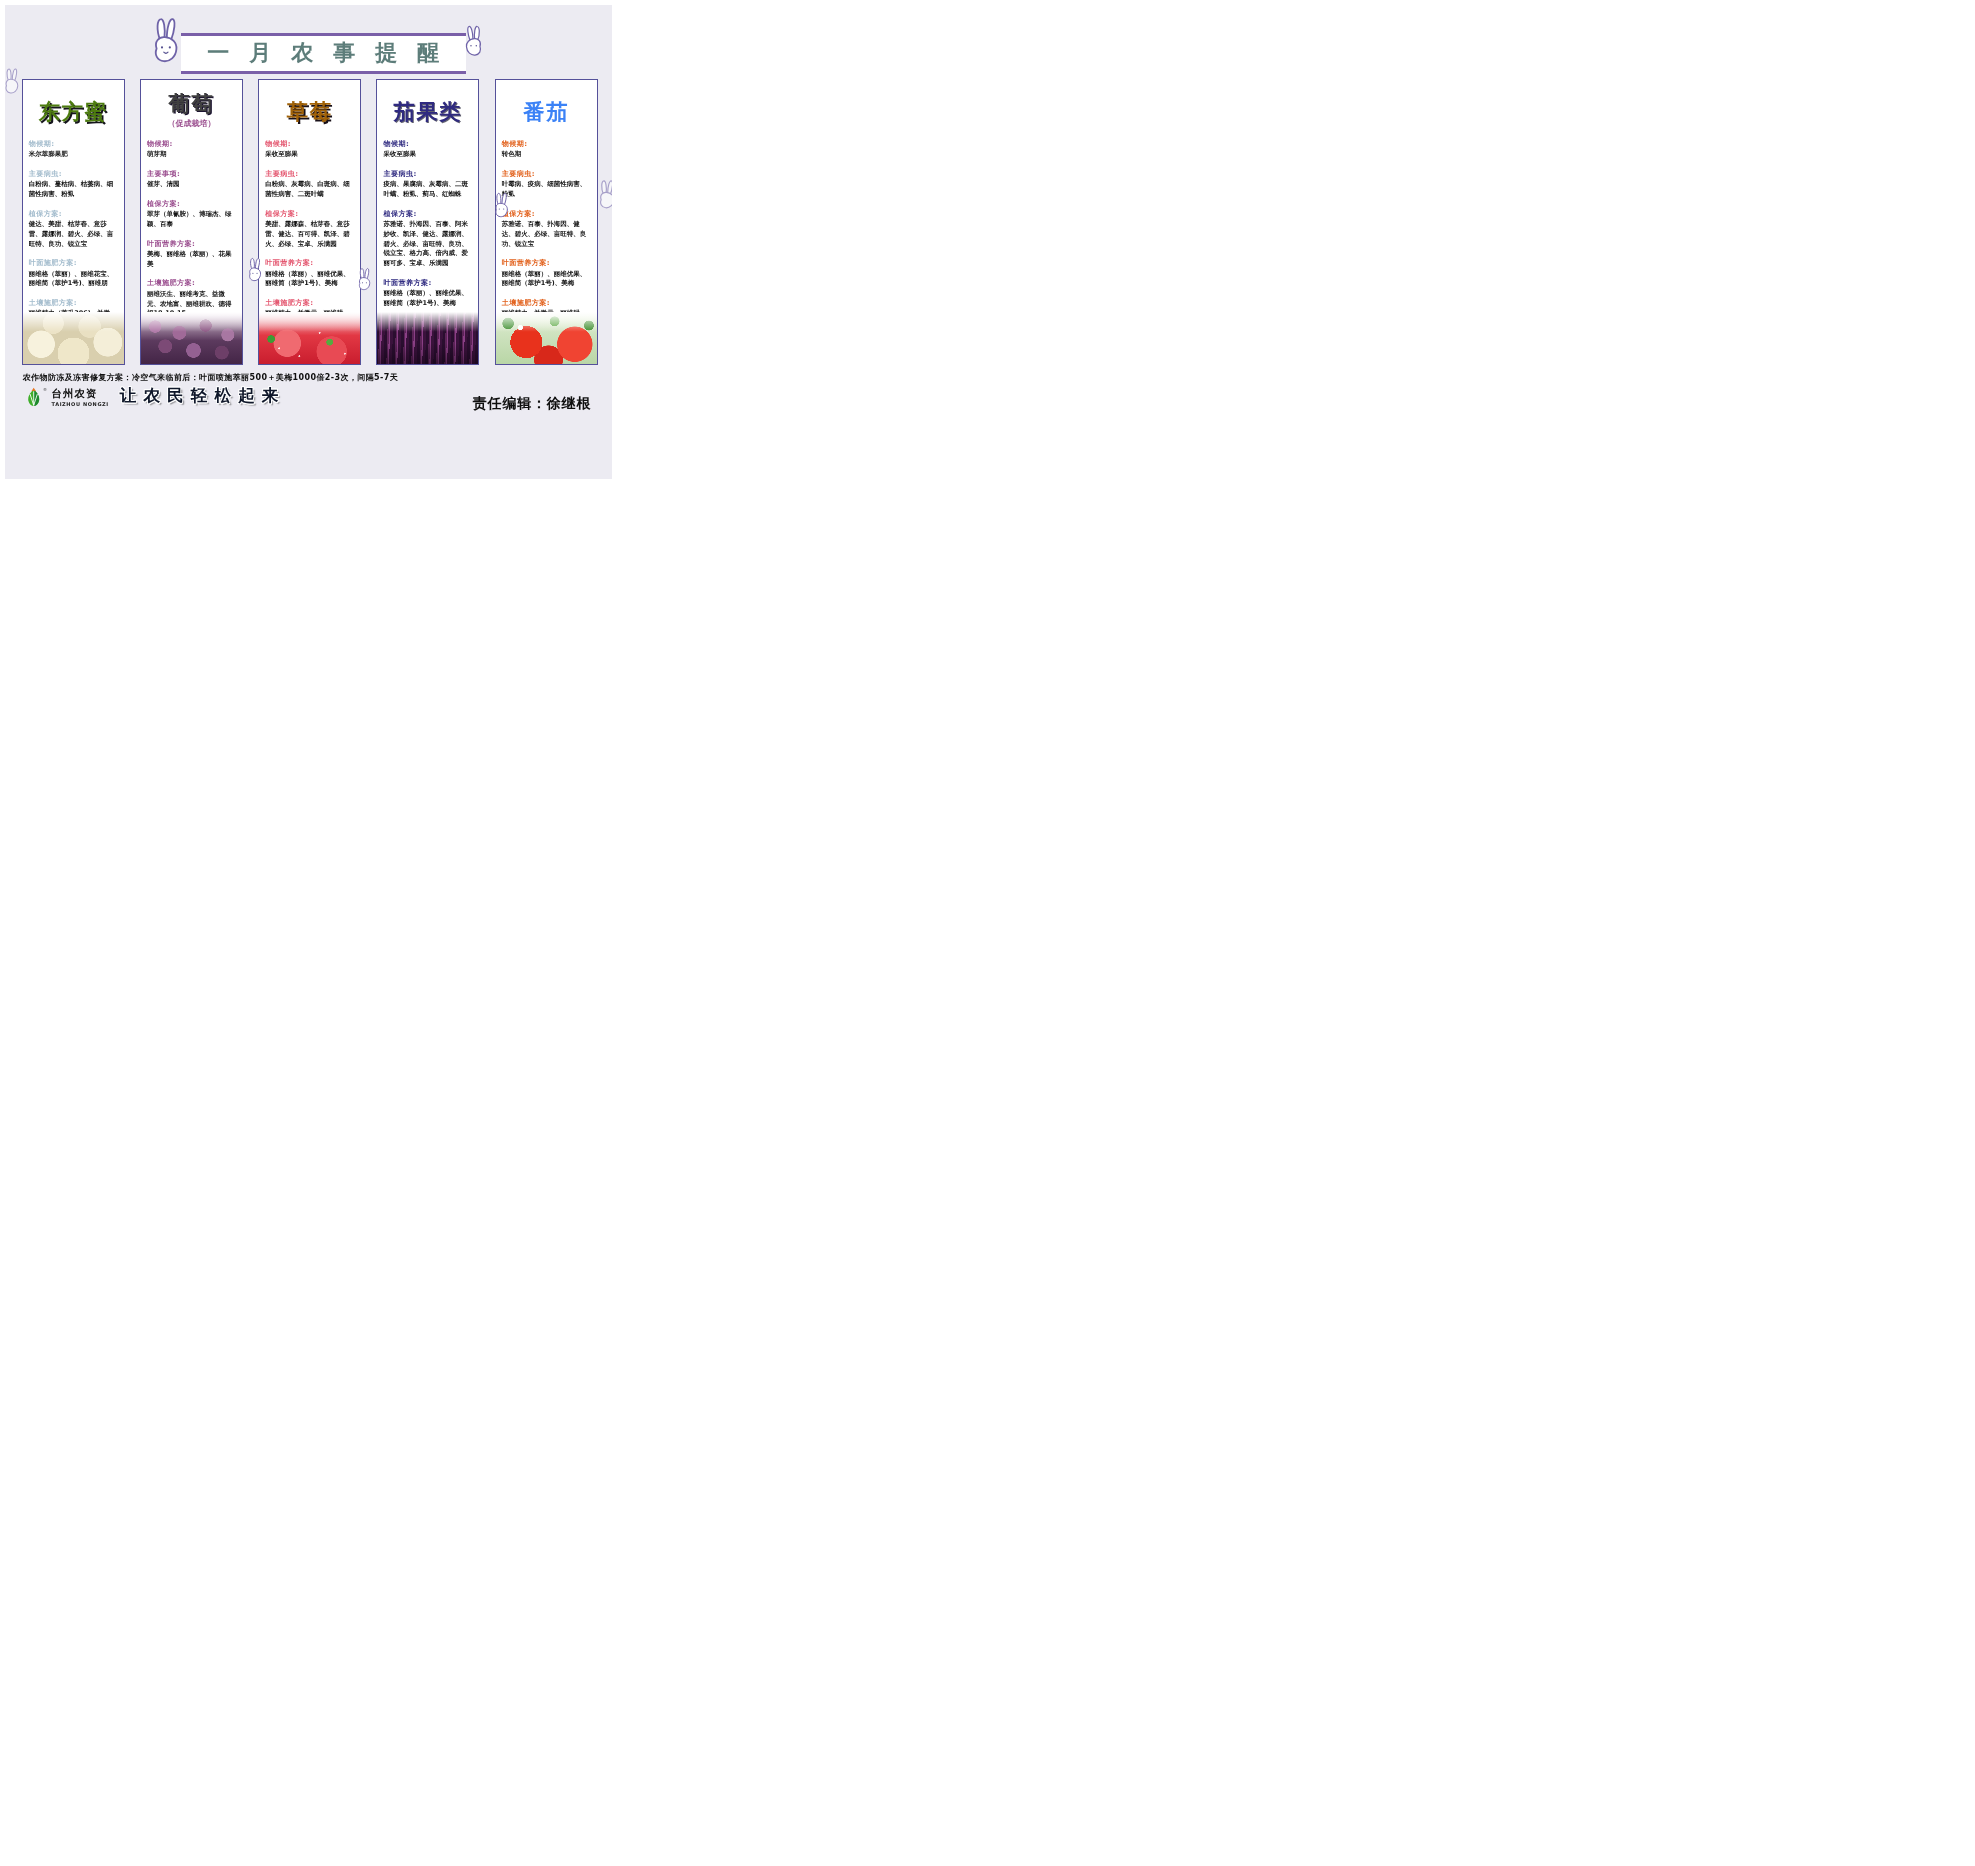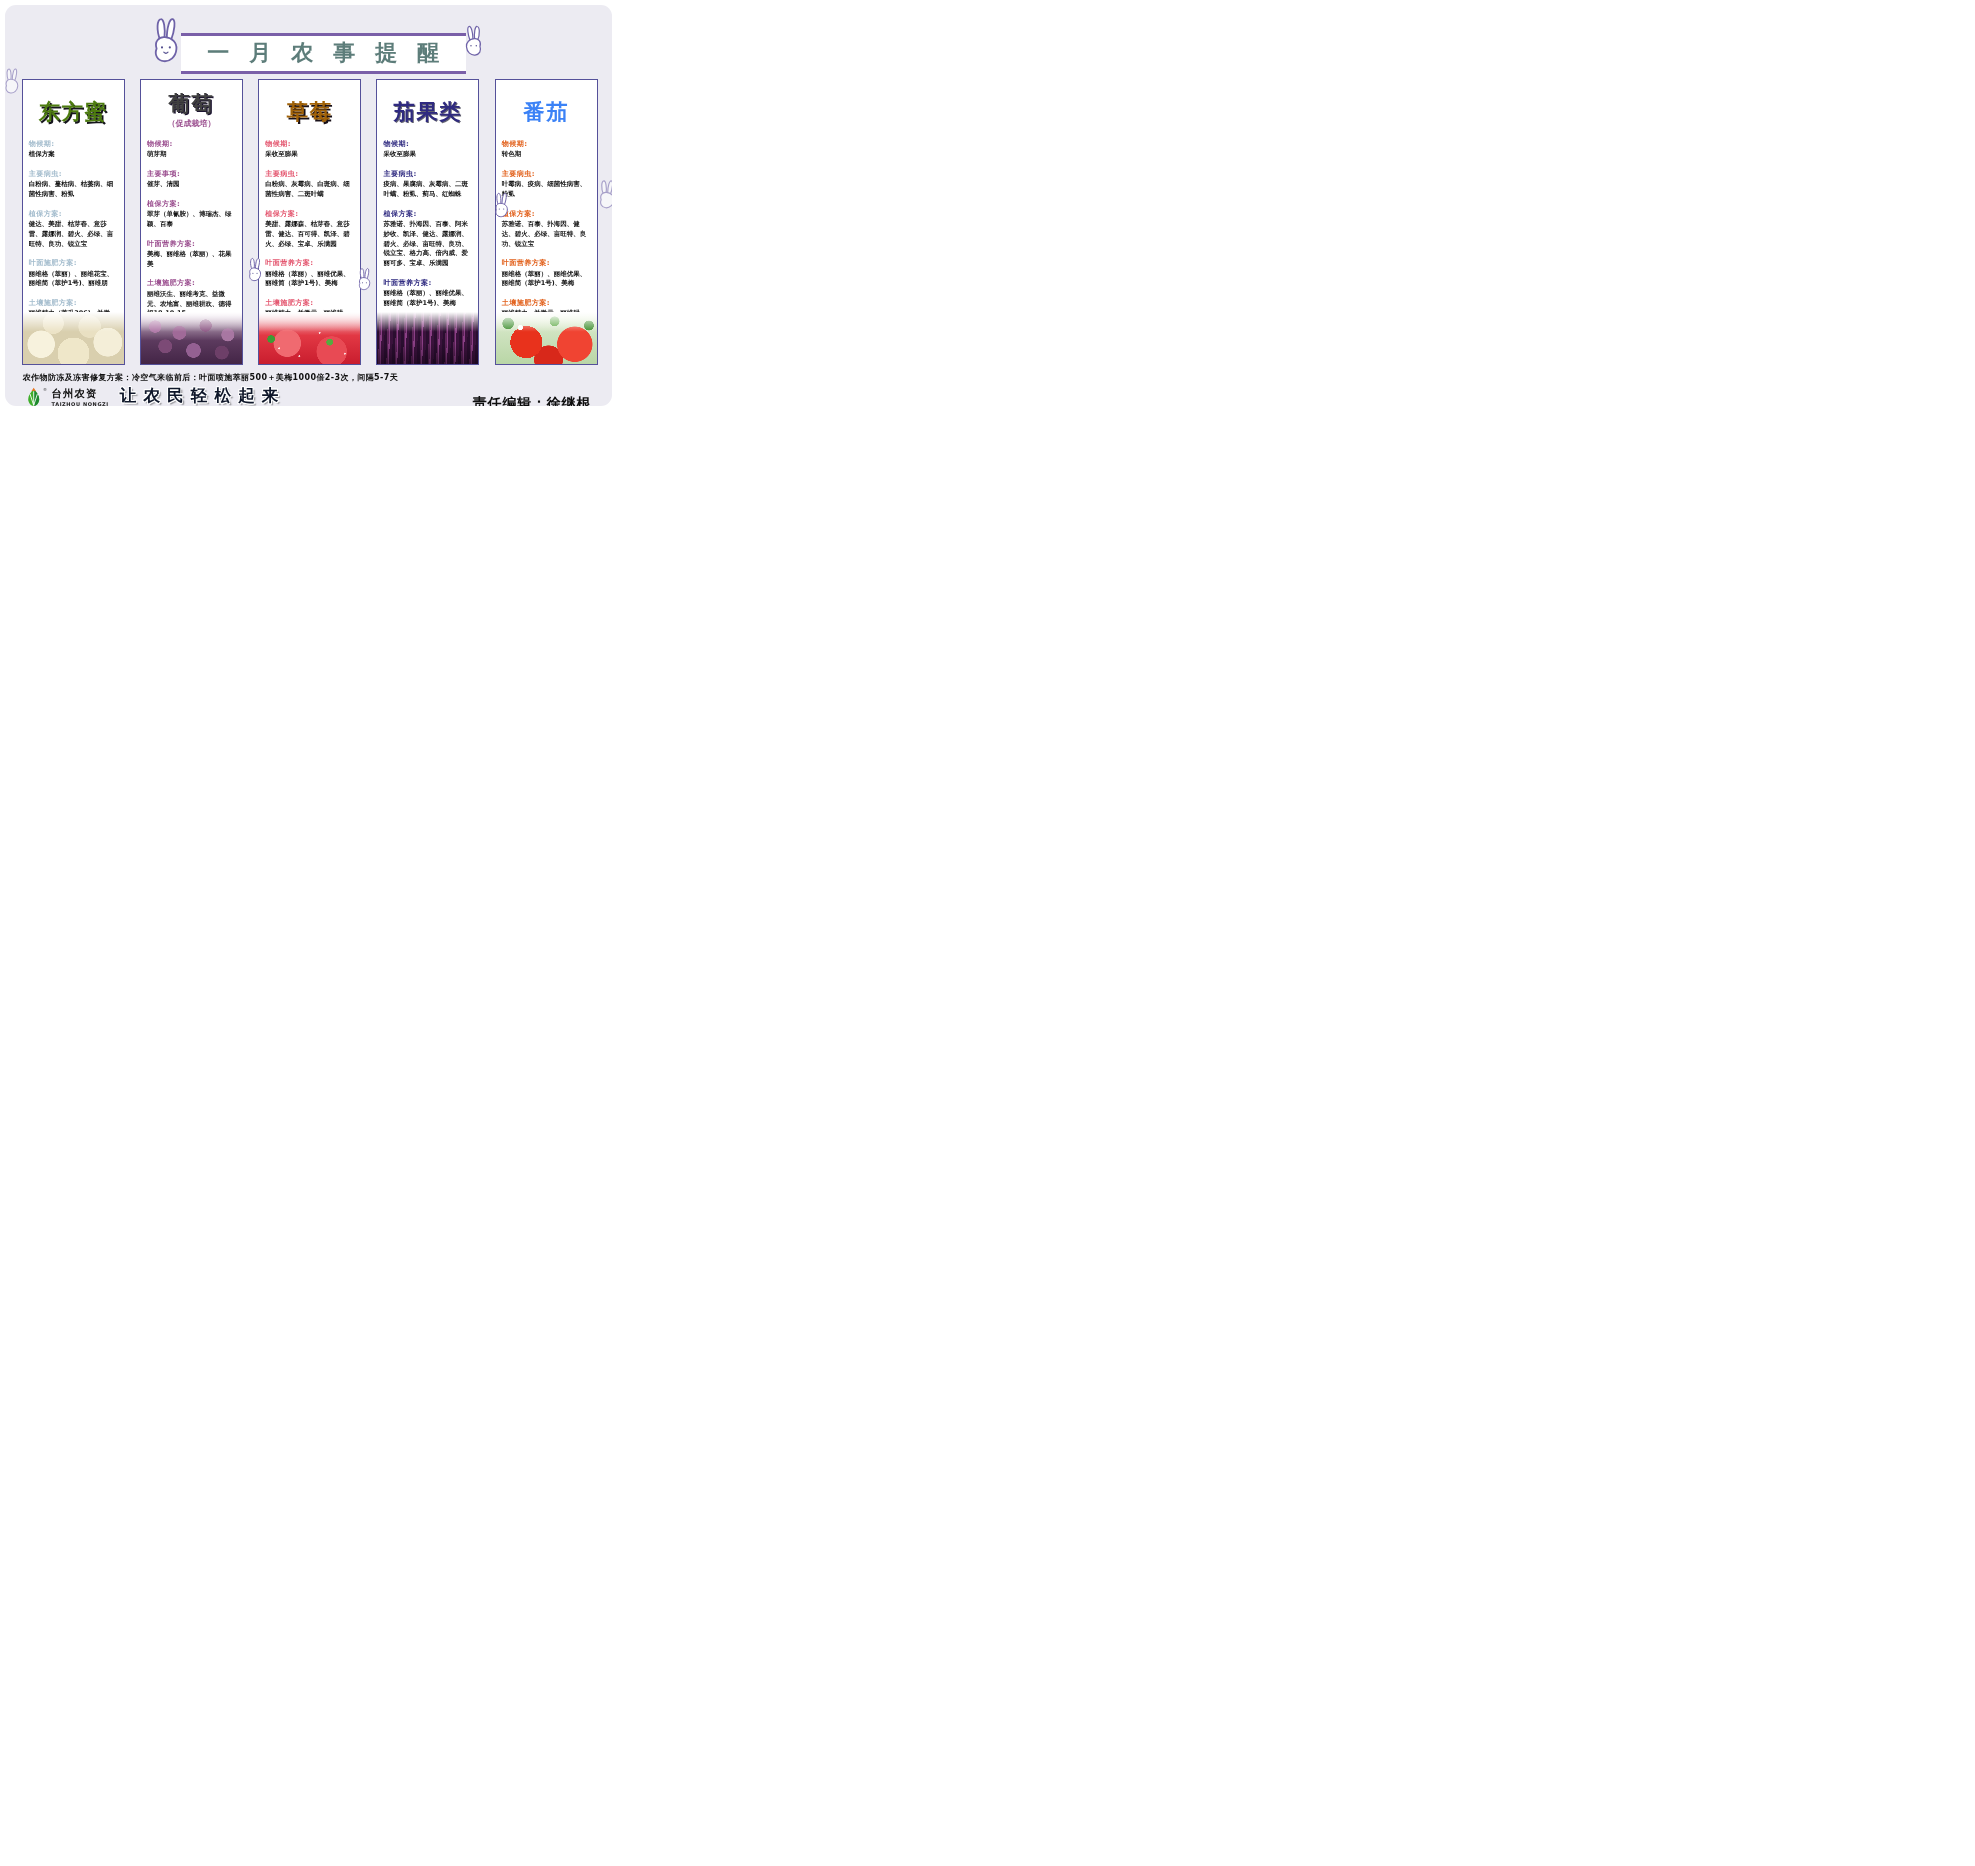--- a/index.html
+++ b/index.html
@@ -1,17 +1,17 @@
 <!DOCTYPE html>
 <html style="font-size:6.3px"><head>
 <meta charset="utf-8">
 <style>
   html,body{margin:0;padding:0;background:#ffffff;}
-  .frame{width:607px;height:401px;margin:4.7px;position:relative;background:#ecebf2;
-         overflow:hidden;font-family:"DejaVu Sans","Liberation Sans",sans-serif;border-radius:11px;}
+  .frame{width:607px;height:474px;margin:4.7px;position:relative;background:#ecebf2;
+         overflow:hidden;font-family:"DejaVu Sans","Liberation Sans",sans-serif;}
 
   
   .banner{position:absolute;left:176px;top:28px;width:285px;height:35px;background:#fff;
           border-top:3.6px solid #7a5fa8;border-bottom:3.6px solid #7a5fa8;z-index:2;
           display:flex;align-items:center;justify-content:center;}
   .banner-title{font-family:"DejaVu Serif","Liberation Serif",serif;font-weight:bold;
           font-size:22px;color:#5d7d7a;letter-spacing:20px;padding-left:20px;white-space:nowrap;}
 
   
   .bunny{position:absolute;}
@@ -158,21 +158,21 @@
   </svg>
 
   <div class="cards">
 
     <div class="card c0">
       <div class="head">
         <div class="crop">东方蜜</div>
       </div>
       <div class="sec">
         <div class="lbl">物候期:</div>
-        <div class="txt">植保方案</div>
+        <div class="txt">米尔萃膨果肥</div>
       </div>
       <div class="sec">
         <div class="lbl">主要病虫:</div>
         <div class="txt">白粉病、蔓枯病、枯萎病、细菌性病害、粉虱</div>
       </div>
       <div class="sec">
         <div class="lbl">植保方案:</div>
         <div class="txt">健达、美甜、枯芽春、意莎雷、露娜润、碧火、必绿、亩旺特、良功、锐立宝</div>
       </div>
       <div class="sec">

